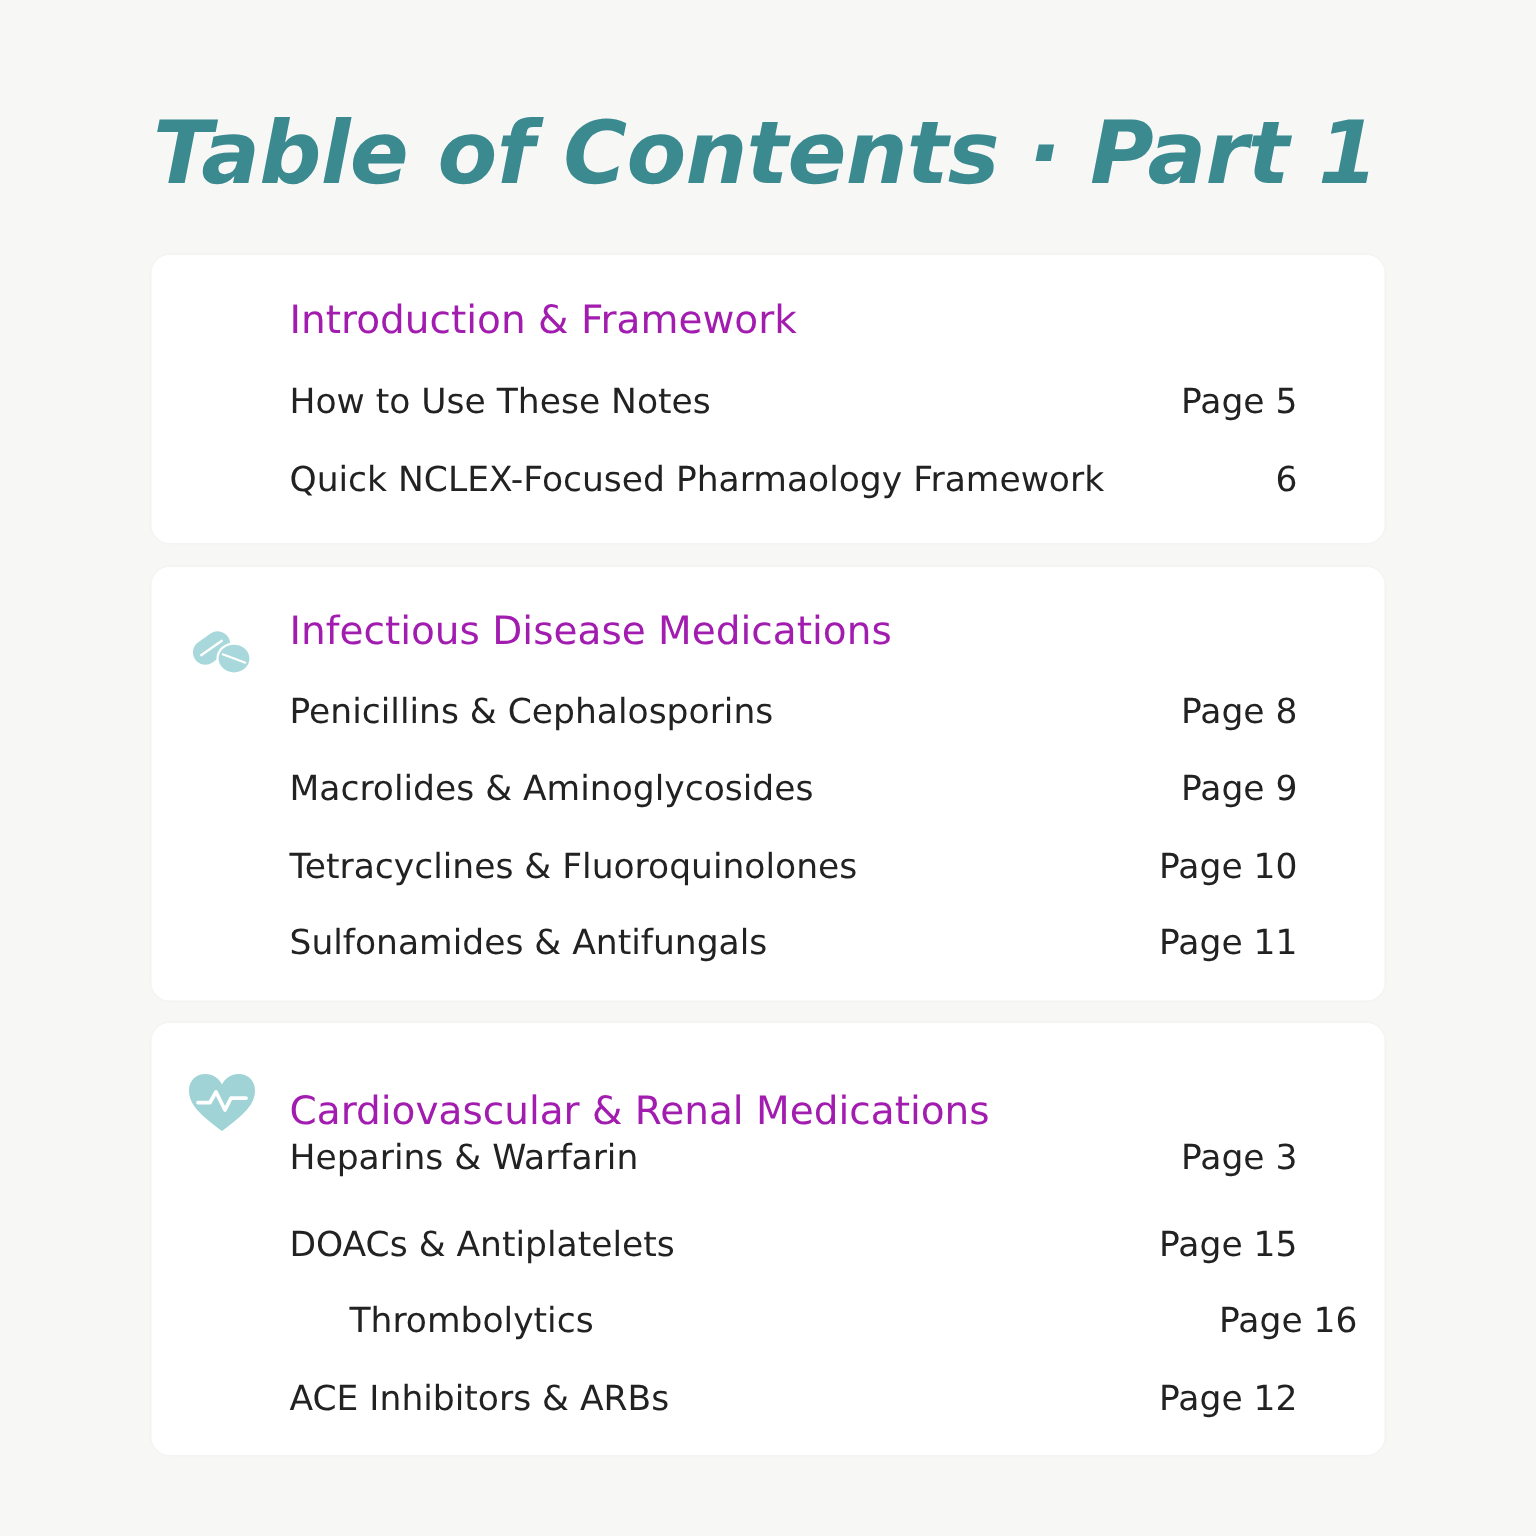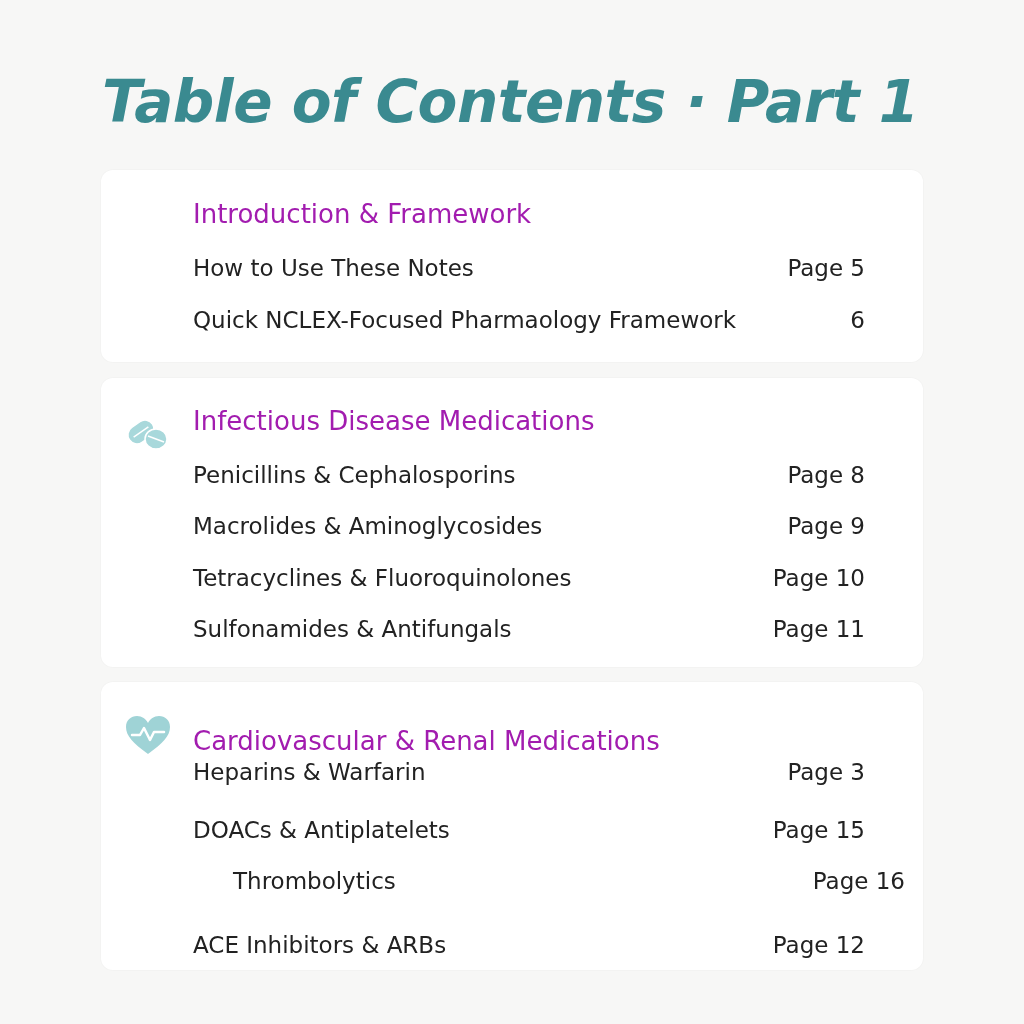--- a/index.html
+++ b/index.html
@@ -133,17 +133,17 @@
     <span class="entry-page">Page 3</span>
   </div>
   <div class="entry" style="top:132px;">
     <span>DOACs &amp; Antiplatelets</span>
     <span class="entry-page">Page 15</span>
   </div>
   <div class="entry" style="top:183px;margin-left:40px;">
     <span>Thrombolytics</span>
     <span class="entry-page">Page 16</span>
   </div>
-  <div class="entry" style="top:247px;align-items:center;">
+  <div class="entry" style="top:235px;align-items:center;">
     <span>ACE Inhibitors &amp; ARBs</span>
     <span class="entry-page">Page 12</span>
   </div>
 </section>
 
 </body></html>

